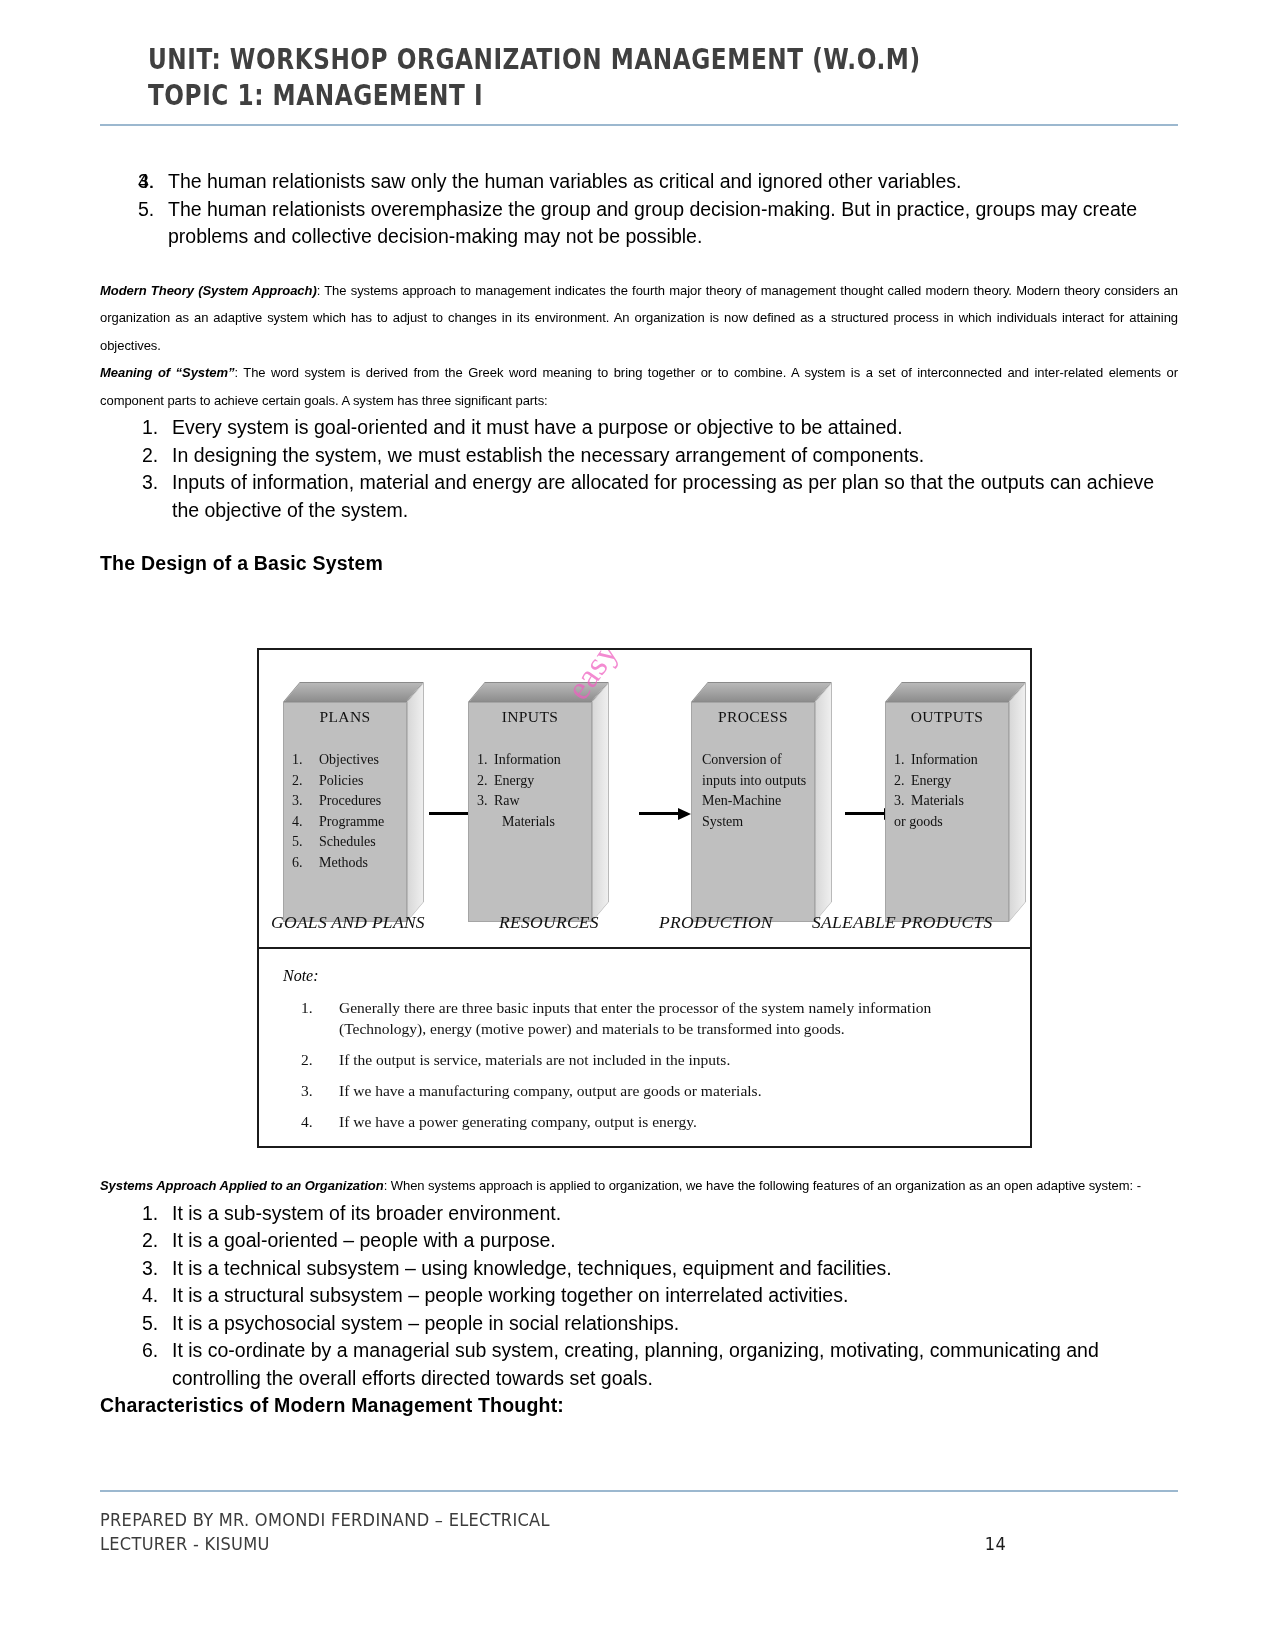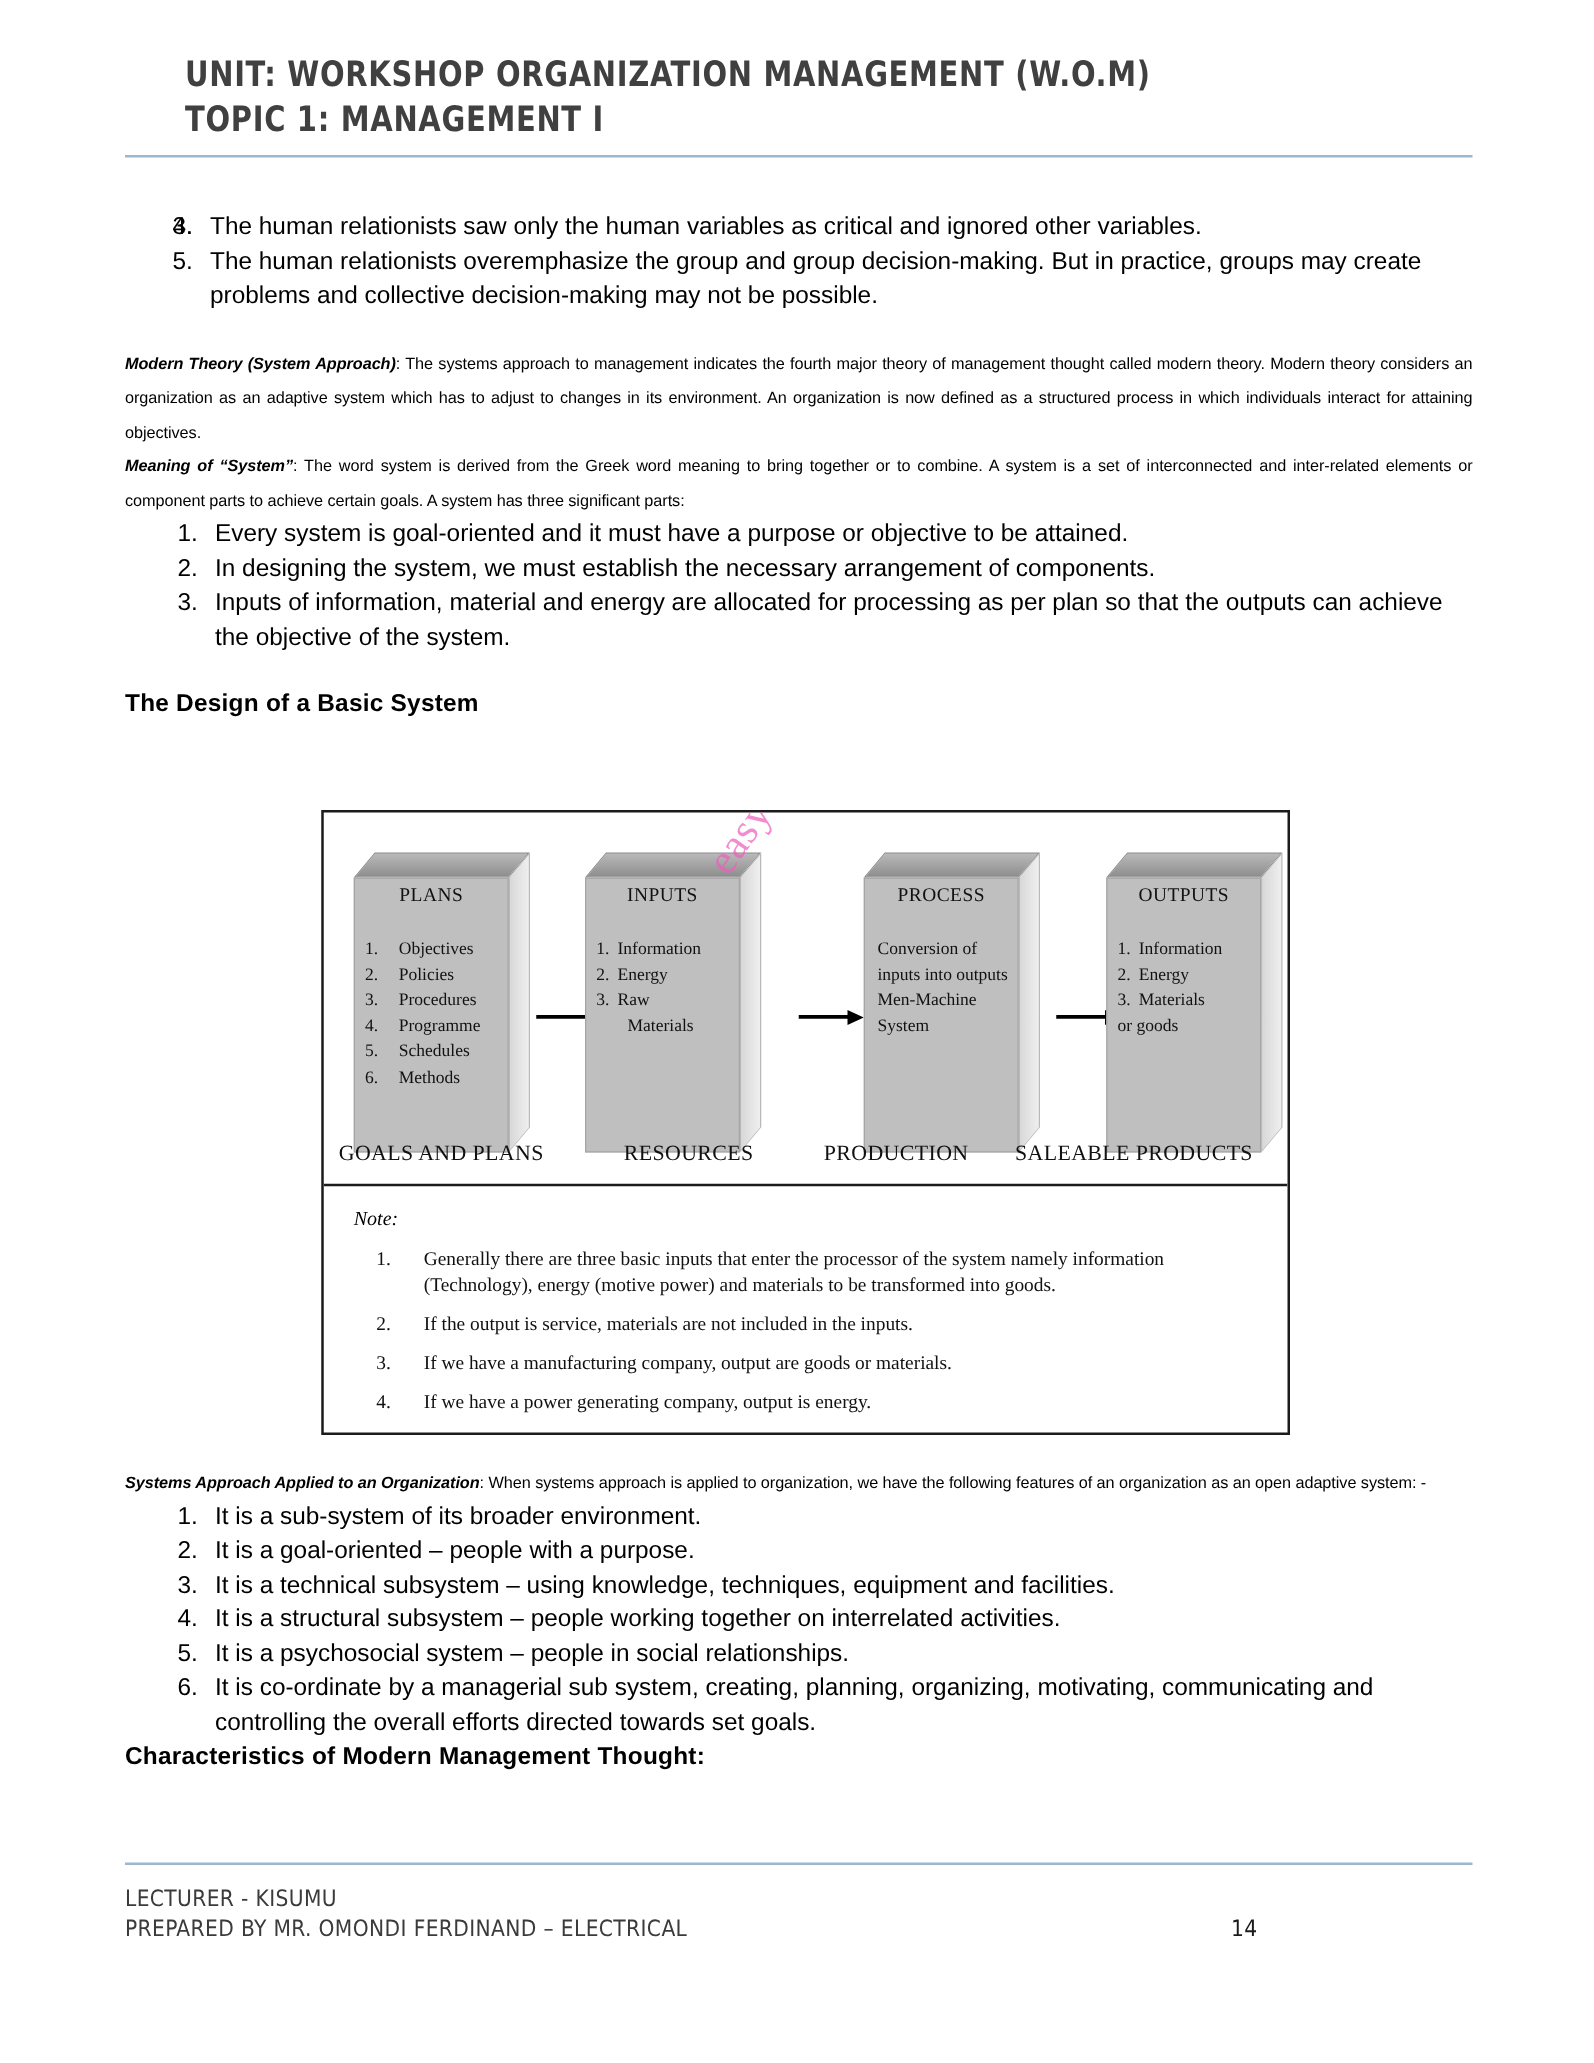--- a/index.html
+++ b/index.html
@@ -210,20 +210,21 @@
     top: 262px;
     height: 34px;
   }
   .fig-cap {
     position: absolute;
     font-family: "Liberation Serif", serif;
     font-size: 17.5px;
     letter-spacing: 0.3px;
     color: #111;
     white-space: nowrap;
+    font-style: italic;
   }
 
   .fig-divider {
     position: absolute;
     left: 0; right: 0;
     top: 297px;
     height: 2px;
     background: #1b1b1b;
   }
 
@@ -489,18 +490,18 @@
         <span class="num">6.</span>
         <span>It is co-ordinate by a managerial sub system, creating, planning, organizing, motivating, communicating and controlling the overall efforts directed towards set goals.</span>
       </li>
     </ol>
 
     <div class="section-head">Characteristics of Modern Management Thought:</div>
   </div>
 
   <div class="footer-rule"></div>
   <div class="footer">
+    <div>PREPARED BY MR. OMONDI FERDINAND – ELECTRICAL</div>
     <div>LECTURER - KISUMU</div>
-    <div>PREPARED BY MR. OMONDI FERDINAND – ELECTRICAL</div>
     <div class="pageno">14</div>
   </div>
 
 </div>
 
 </body></html>

